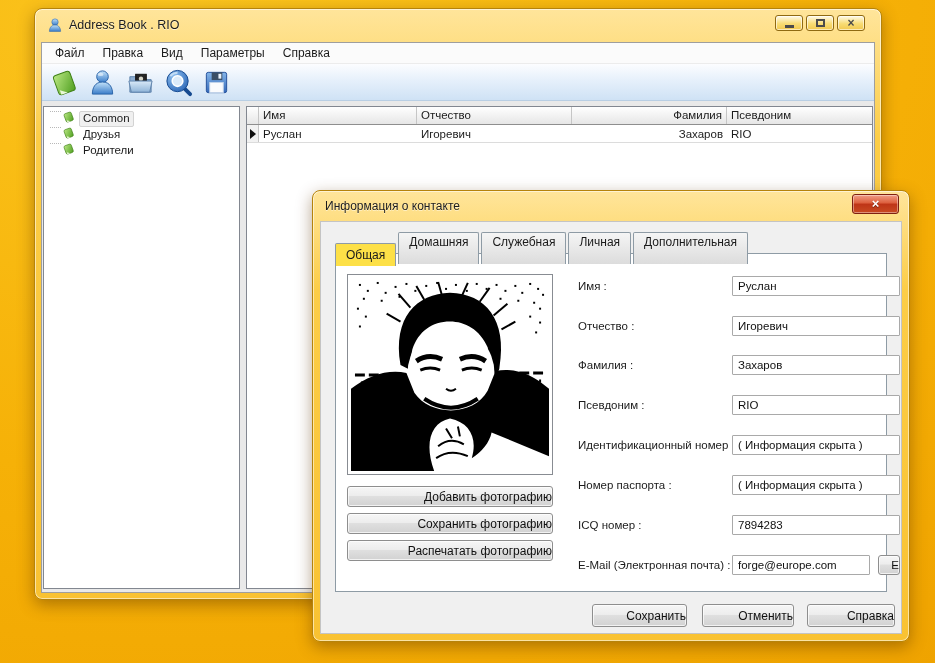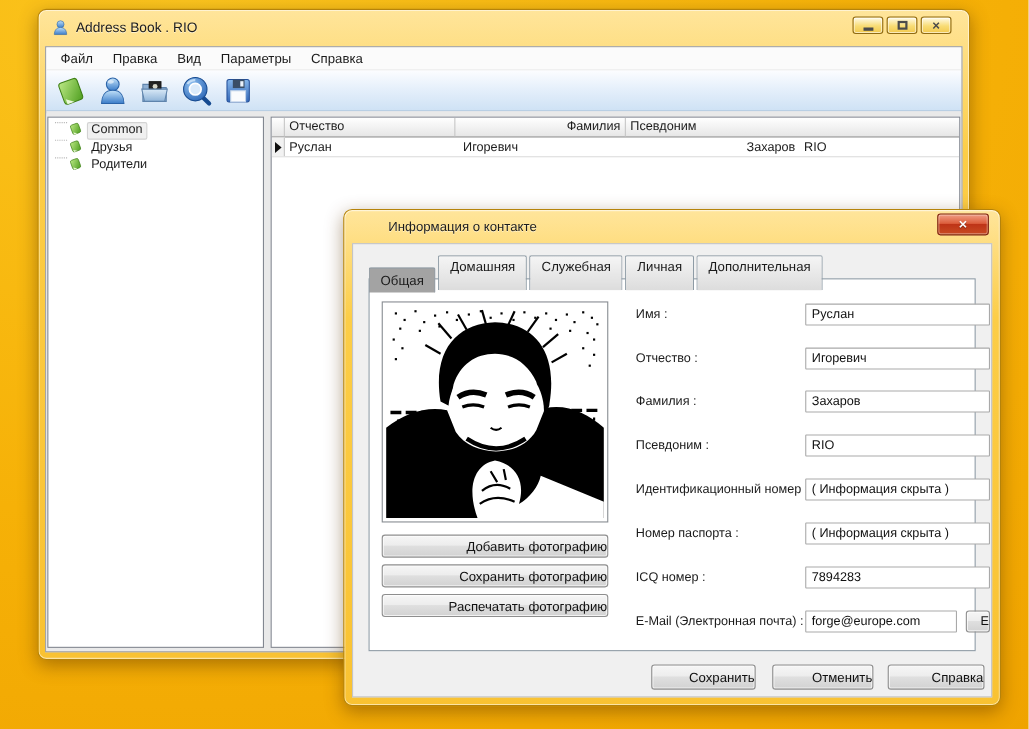--- a/index.html
+++ b/index.html
@@ -75,39 +75,39 @@
   .col-marker { width:12px; padding:0; flex:none; }
   .col-1 { width:158px; flex:none; } .col-2 { width:155px; flex:none; }
   .col-3 { width:155px; flex:none;text-align:right; } .col-4 { flex:1; border-right:none; }
   .trow { display:flex; height:18px; border-bottom:1px solid #DCDCDC; align-items:center; }
   .td { font-size:11.5px; padding:0 4px; white-space:nowrap; overflow:hidden; }
   .td.col-marker { display:flex; align-items:center; justify-content:center; padding:0; border-right:1px solid #C6C6C6; height:100%; background:#F2F2F2; }
   .row-arrow { width:0; height:0; border-left:6px solid #101010; border-top:5px solid transparent; border-bottom:5px solid transparent; }
 
   
   #dialog { left:312px; top:190px; width:598px; height:452px; z-index:10; }
-  .dlg-titlebar { position:relative; height:30px;margin-left:28px; }
+  .dlg-titlebar { position:relative; height:30px; }
   .dlg-title { position:absolute; left:12px; line-height:30px; font-size:12px; color:#1c1c1c; text-shadow:0 1px 0 rgba(255,255,255,.5); }
   .dlg-close {
     position:absolute; right:10px; top:3px; width:47px; height:20px; border-radius:3px;
     border:1px solid #7E2010; background:linear-gradient(180deg,#F09E86 0%, #DC5E3C 45%, #BE3417 50%, #C84B22 100%);
     color:#fff; font-weight:bold; font-size:13px; text-align:center; line-height:18px;
     box-shadow: inset 0 0 0 1px rgba(255,255,255,.4); text-shadow:0 1px 1px rgba(0,0,0,.4); cursor:default;
   }
   .dlg-client {
     position:absolute; left:7px; right:7px; top:30px; bottom:7px;
     background:#F0F0F0; border:1px solid #C4C4C4; overflow:hidden;
   }
   .tabstrip { position:absolute; left:14px; top:10px; display:flex; align-items:flex-end; z-index:3; }
   .tab {
     height:32px; line-height:19px; padding:0 10px; margin-right:2px; font-size:12px;
     background:linear-gradient(#F5F5F5,#DCDCDC); border:1px solid #8E9BA5; border-bottom:none;
     border-radius:2px 2px 0 0; cursor:default;
   }
-  .tab.active { height:23px; line-height:22px; background:#a3a3a3; margin-bottom:-2px; z-index:4; }
+  .tab.active { height:23px; line-height:22px; background:#fde047; margin-bottom:-2px; z-index:4; }
   .tabpage {
     position:absolute; left:14px; right:14px; top:31px; height:339px;
     background:#fff; border:1px solid #8E9BA5; z-index:2;
   }
 
   .photo-frame {
     position:absolute; left:11px; top:20px; width:206px; height:201px;
     border:1px solid #888C92; background:#fff; padding:3px;
   }
   .photo-frame svg { width:100%; height:100%; display:block; }
@@ -281,20 +281,21 @@
                   <path d="M7,21 L15,26 L7,26 Z" fill="#EAF8D8"></path>
                 </g>
               </svg></span>
           <span class="tree-label">Родители</span>
         </div>
       </div>
 
       <div class="table-panel">
         <div class="thead">
           <div class="th col-marker"></div>
+          <div class="th col-1">Имя</div>
           <div class="th col-2">Отчество</div>
           <div class="th col-3">Фамилия</div>
           <div class="th col-4">Псевдоним</div>
         </div>
         <div class="trow">
           <div class="td col-marker">
               <span class="row-arrow"></span>
             </div>
           <div class="td col-1">Руслан</div>
           <div class="td col-2">Игоревич</div>

